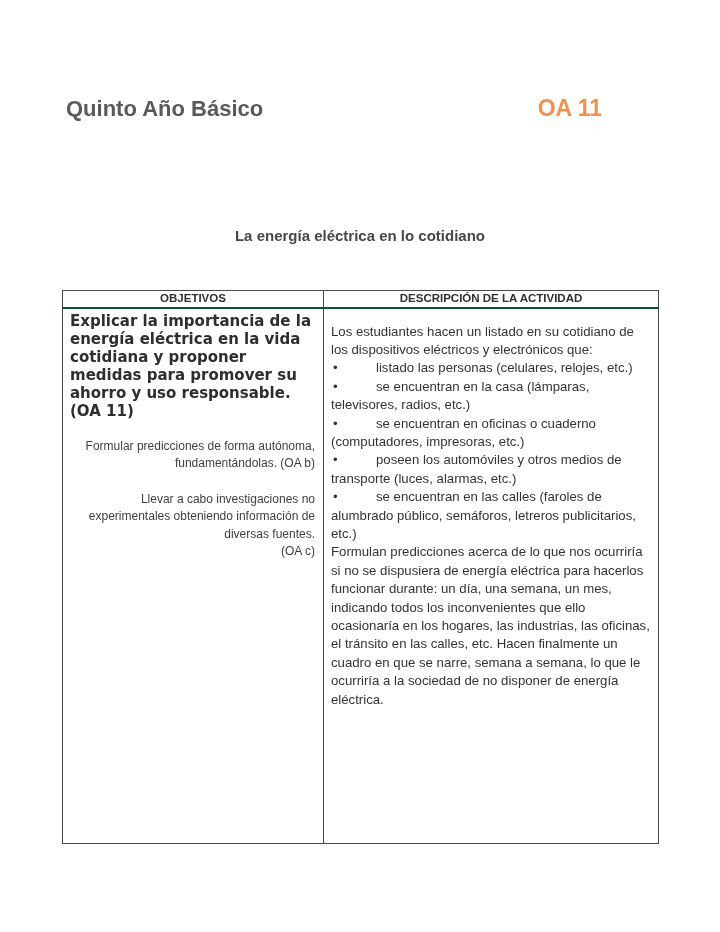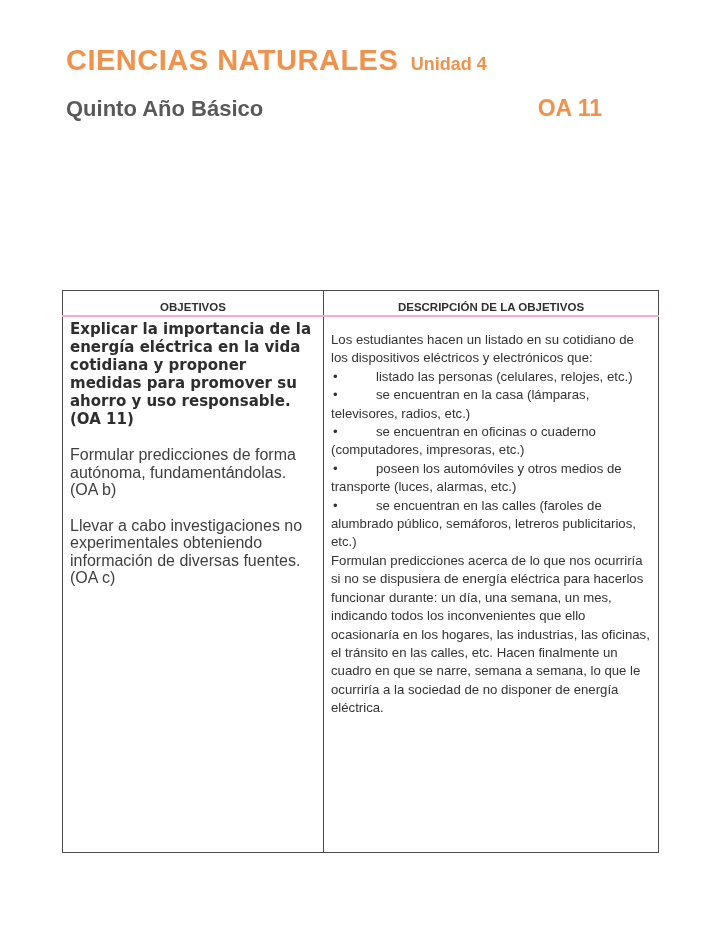--- a/index.html
+++ b/index.html
@@ -79,79 +79,77 @@
   .activity-table th, .activity-table td {
     border: 1px solid #4a4a4a;
     vertical-align: top;
   }
   .activity-table th {
     height: 17px;
     font-size: 11.5px;
     font-weight: bold;
     color: #2f2f2f;
     text-align: center;
-    padding: 10px 2px 2px 2px;
-    border-bottom: 2px solid #f9a8d4;
+    padding: 1px 2px 2px 2px;
+    border-bottom: 2px solid #14532d;
   }
   .activity-table td.obj-cell {
     height: 536px;
     padding: 3px 8px 4px 7px;
   }
   .activity-table td.desc-cell {
     padding: 14px 6px 4px 7px;
   }
   
   .obj-main {
     font-family: "DejaVu Sans", sans-serif;
     font-weight: bold;
     font-size: 15px;
     line-height: 18px;
     color: #2e2e2e;
     margin-bottom: 18px;
   }
   .obj-secondary {
-    font-size: 16px;
+    font-size: 12px;
     line-height: 17.5px;
     color: #3f3f3f;
     margin-bottom: 18px;
+    text-align: right;
   }
   .obj-secondary:last-child { margin-bottom: 14px; }
   
   .desc-text {
     font-size: 13.2px;
     line-height: 18.4px;
     color: #333333;
   }
   .bullet-line .marker { display: inline-block; width: 45px; padding-left: 2px; }
 </style>
 </head>
 <body>
 
 <div class="page">
 
-  <div class="masthead">
-    <span class="main-title">CIENCIAS NATURALES</span>
-    <span class="unit">Unidad 4</span>
-  </div>
 
   <div class="grade-row">
     <span class="grade">Quinto Año Básico</span>
     <span class="oa">OA 11</span>
   </div>
 
+  <div class="activity-subtitle">La energía eléctrica en lo cotidiano</div>
 
   <table class="activity-table">
     <colgroup>
         <col class="c-left">
         <col class="c-right">
       </colgroup>
     <thead>
       <tr>
         <th>OBJETIVOS</th>
-        <th>DESCRIPCIÓN DE LA OBJETIVOS</th>
+        <th>DESCRIPCIÓN DE LA ACTIVIDAD</th>
       </tr>
     </thead>
     <tbody>
       <tr>
         <td class="obj-cell">
           <div class="obj-main">Explicar la importancia de la energía eléctrica en la vida cotidiana y proponer medidas para promover su ahorro y uso responsable. (OA 11)</div>
           <div class="obj-secondary">Formular predicciones de forma autónoma, fundamentándolas. (OA b)</div>
           <div class="obj-secondary">
             <div>Llevar a cabo investigaciones no experimentales obteniendo información de diversas fuentes.</div>
             <div>(OA c)</div>

